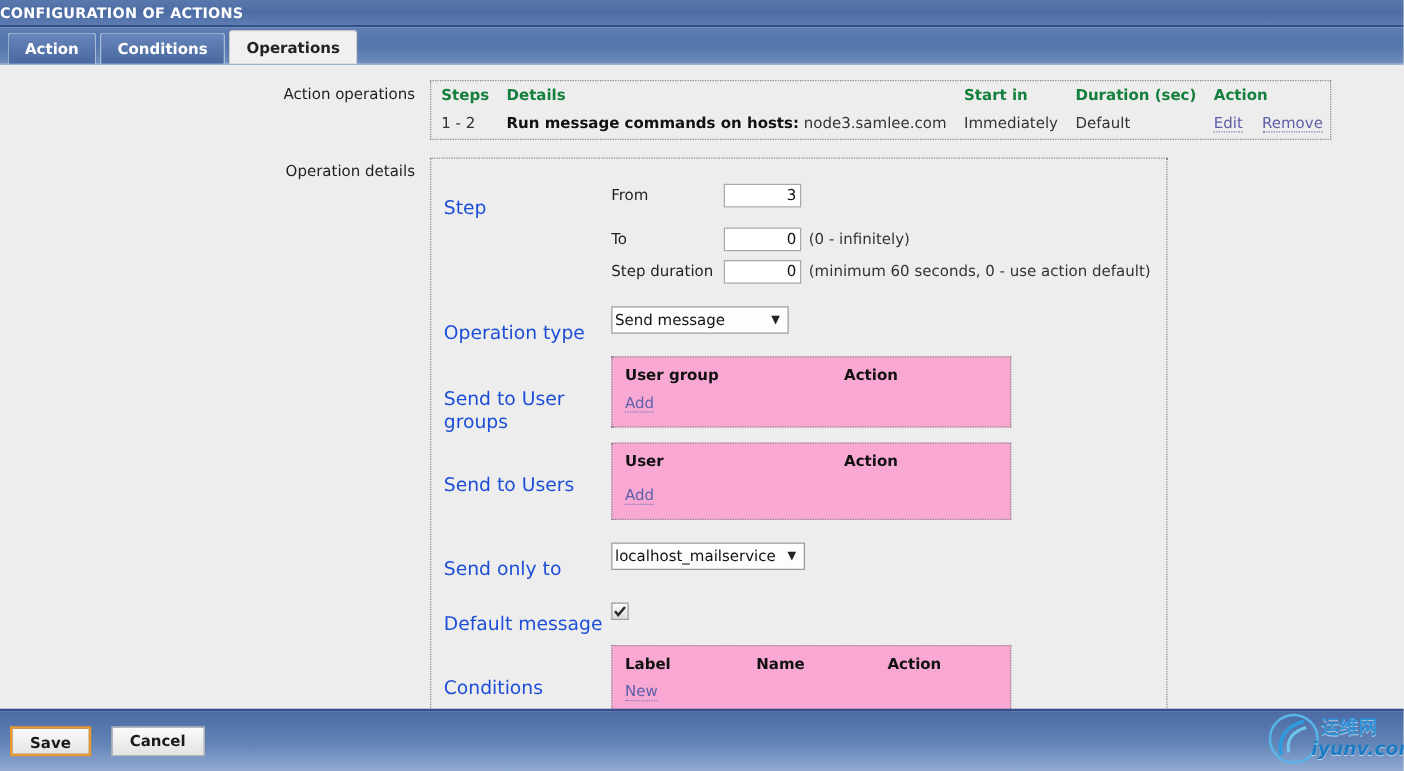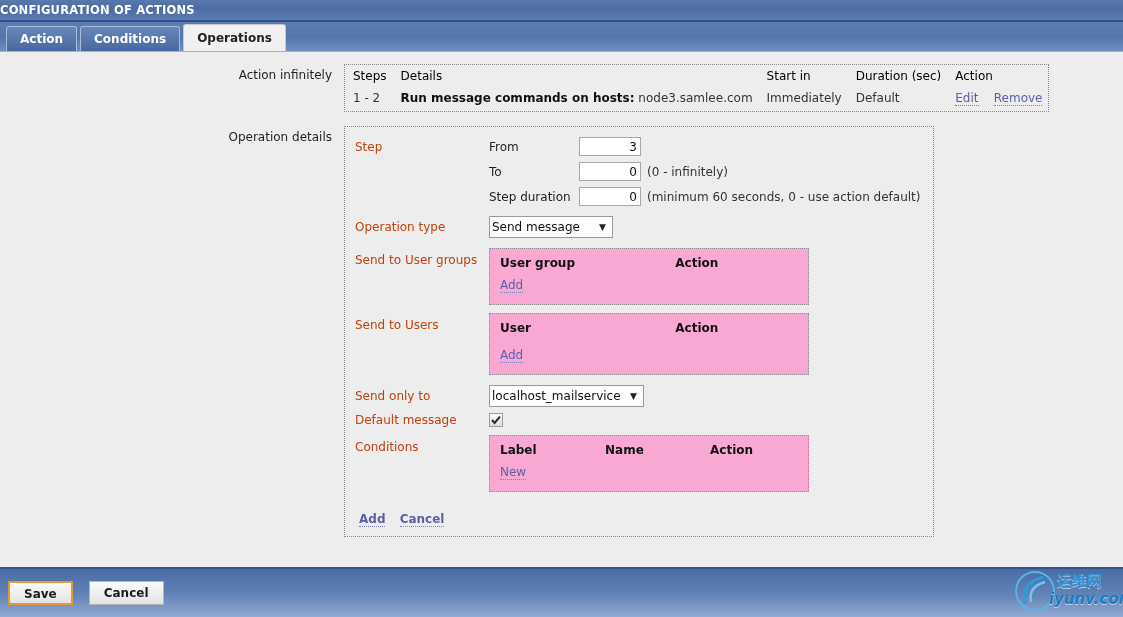--- a/index.html
+++ b/index.html
@@ -101,23 +101,23 @@
   }
 
   
   .ops-table {
     width: 696px;
     border-collapse: collapse;
     font-size: 12px;
   }
   .ops-table th {
     text-align: left;
-    font-weight: normal;
+    font-weight: bold;
     padding: 4px 6px 5px 8px;
-    color: #000000;
+    color: #15803d;
     white-space: nowrap;
   }
   .ops-table td {
     padding: 3px 6px 6px 8px;
     color: #333;
     white-space: nowrap;
     vertical-align: top;
   }
   .ops-table .strong { font-weight: bold; color:#111; }
 
@@ -136,22 +136,23 @@
   }
 
   .frow {
     display: flex;
     align-items: center;
     margin-bottom: 6px;
   }
   .flabel {
     width: 134px;
     flex: 0 0 134px;
-    font-size: 12px;
-    color: #c2410c;
+    font-size: 15px;
+    color: #1d4ed8;
+    margin-top: 20px;
   }
   .sublabel {
     width: 90px;
     flex: 0 0 90px;
     font-size: 12px;
   }
 
   input.num {
     width: 62px;
     height: 19px;
@@ -300,21 +301,21 @@
 
 <div class="tabstrip">
   <div class="tab">Action</div>
   <div class="tab">Conditions</div>
   <div class="tab active">Operations</div>
 </div>
 
 <div class="content">
 
   <div class="row">
-    <div class="row-label">Action infinitely</div>
+    <div class="row-label">Action operations</div>
     <div class="panel">
       <table class="ops-table">
         <thead>
           <tr>
             <th>Steps</th>
             <th>Details</th>
             <th>Start in</th>
             <th>Duration (sec)</th>
             <th>Action</th>
           </tr>
@@ -359,21 +360,21 @@
       <div class="frow">
         <div class="flabel"></div>
         <div class="sublabel">Step duration</div>
         <input class="num" type="text" value="0" style="">
         <span class="hint">(minimum 60 seconds, 0 - use action default)</span>
       </div>
 
       <div class="frow" style="margin-top:10px;">
         <div class="flabel">Operation type</div>
         <span class="selwrap">
-          <select class="sel" style="width:124px;padding-right:20px;">
+          <select class="sel" style="width:142px;padding-right:20px;">
             <option>Send message</option>
           </select>
           <span class="arrow">▼</span>
         </span>
       </div>
 
       <div class="frow" style="align-items:flex-start;margin-top:10px;">
         <div class="flabel" style="padding-top:5px;">Send to User groups</div>
         <div class="inner">
           <table>

